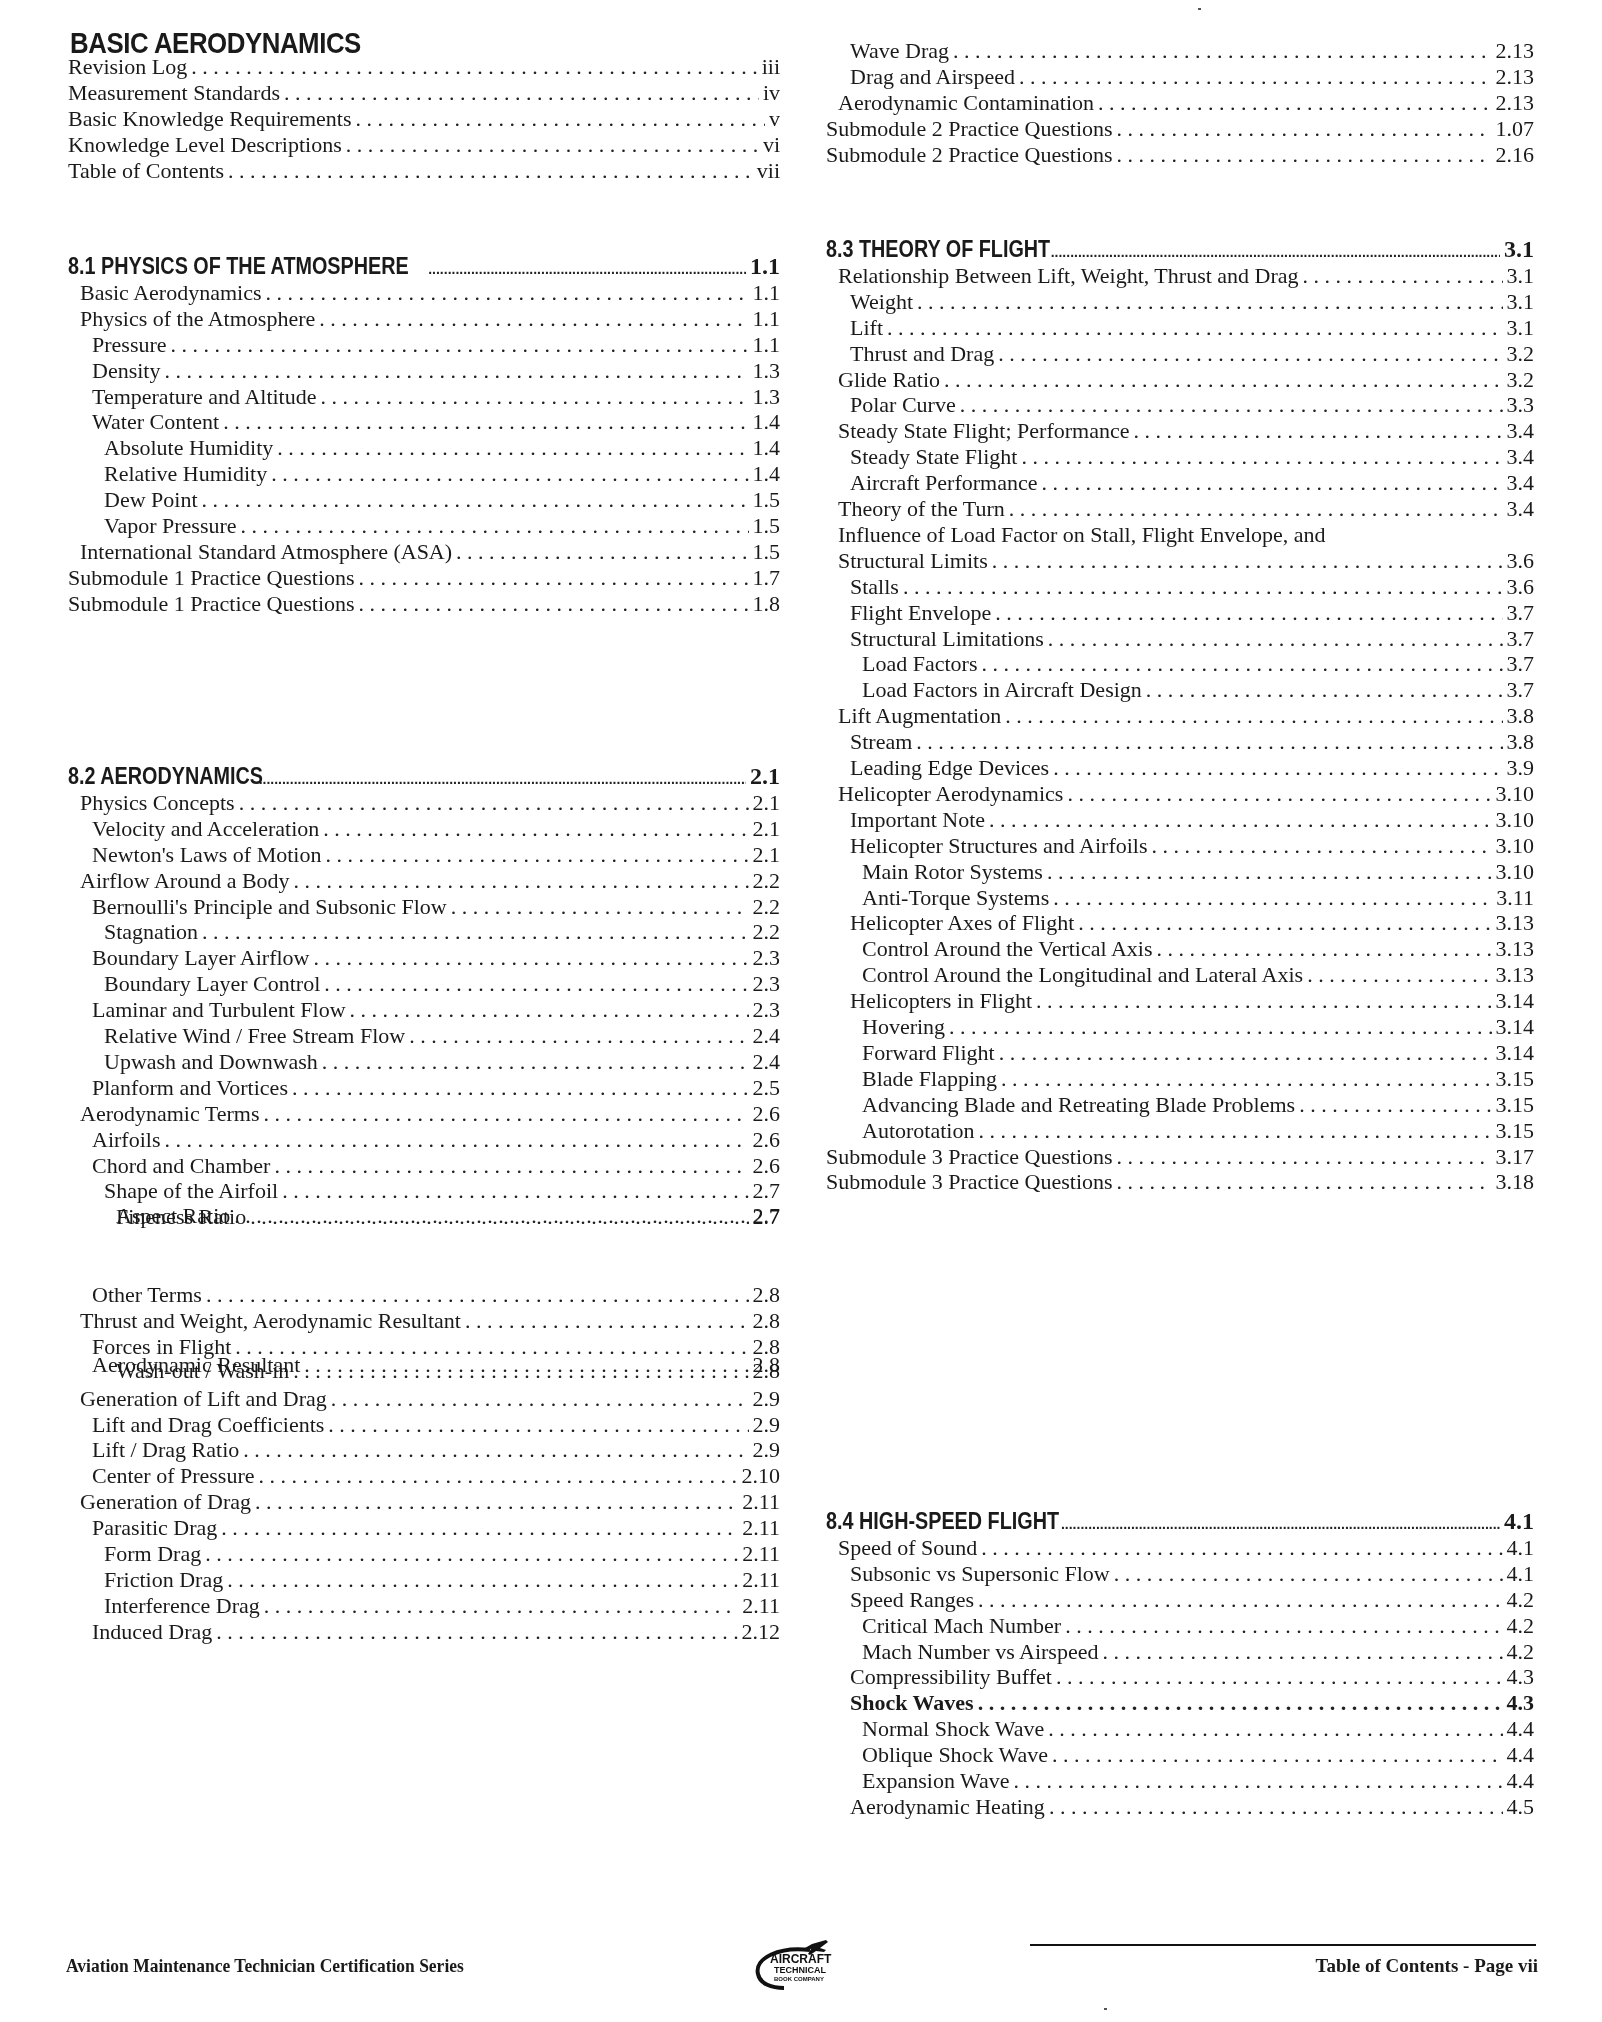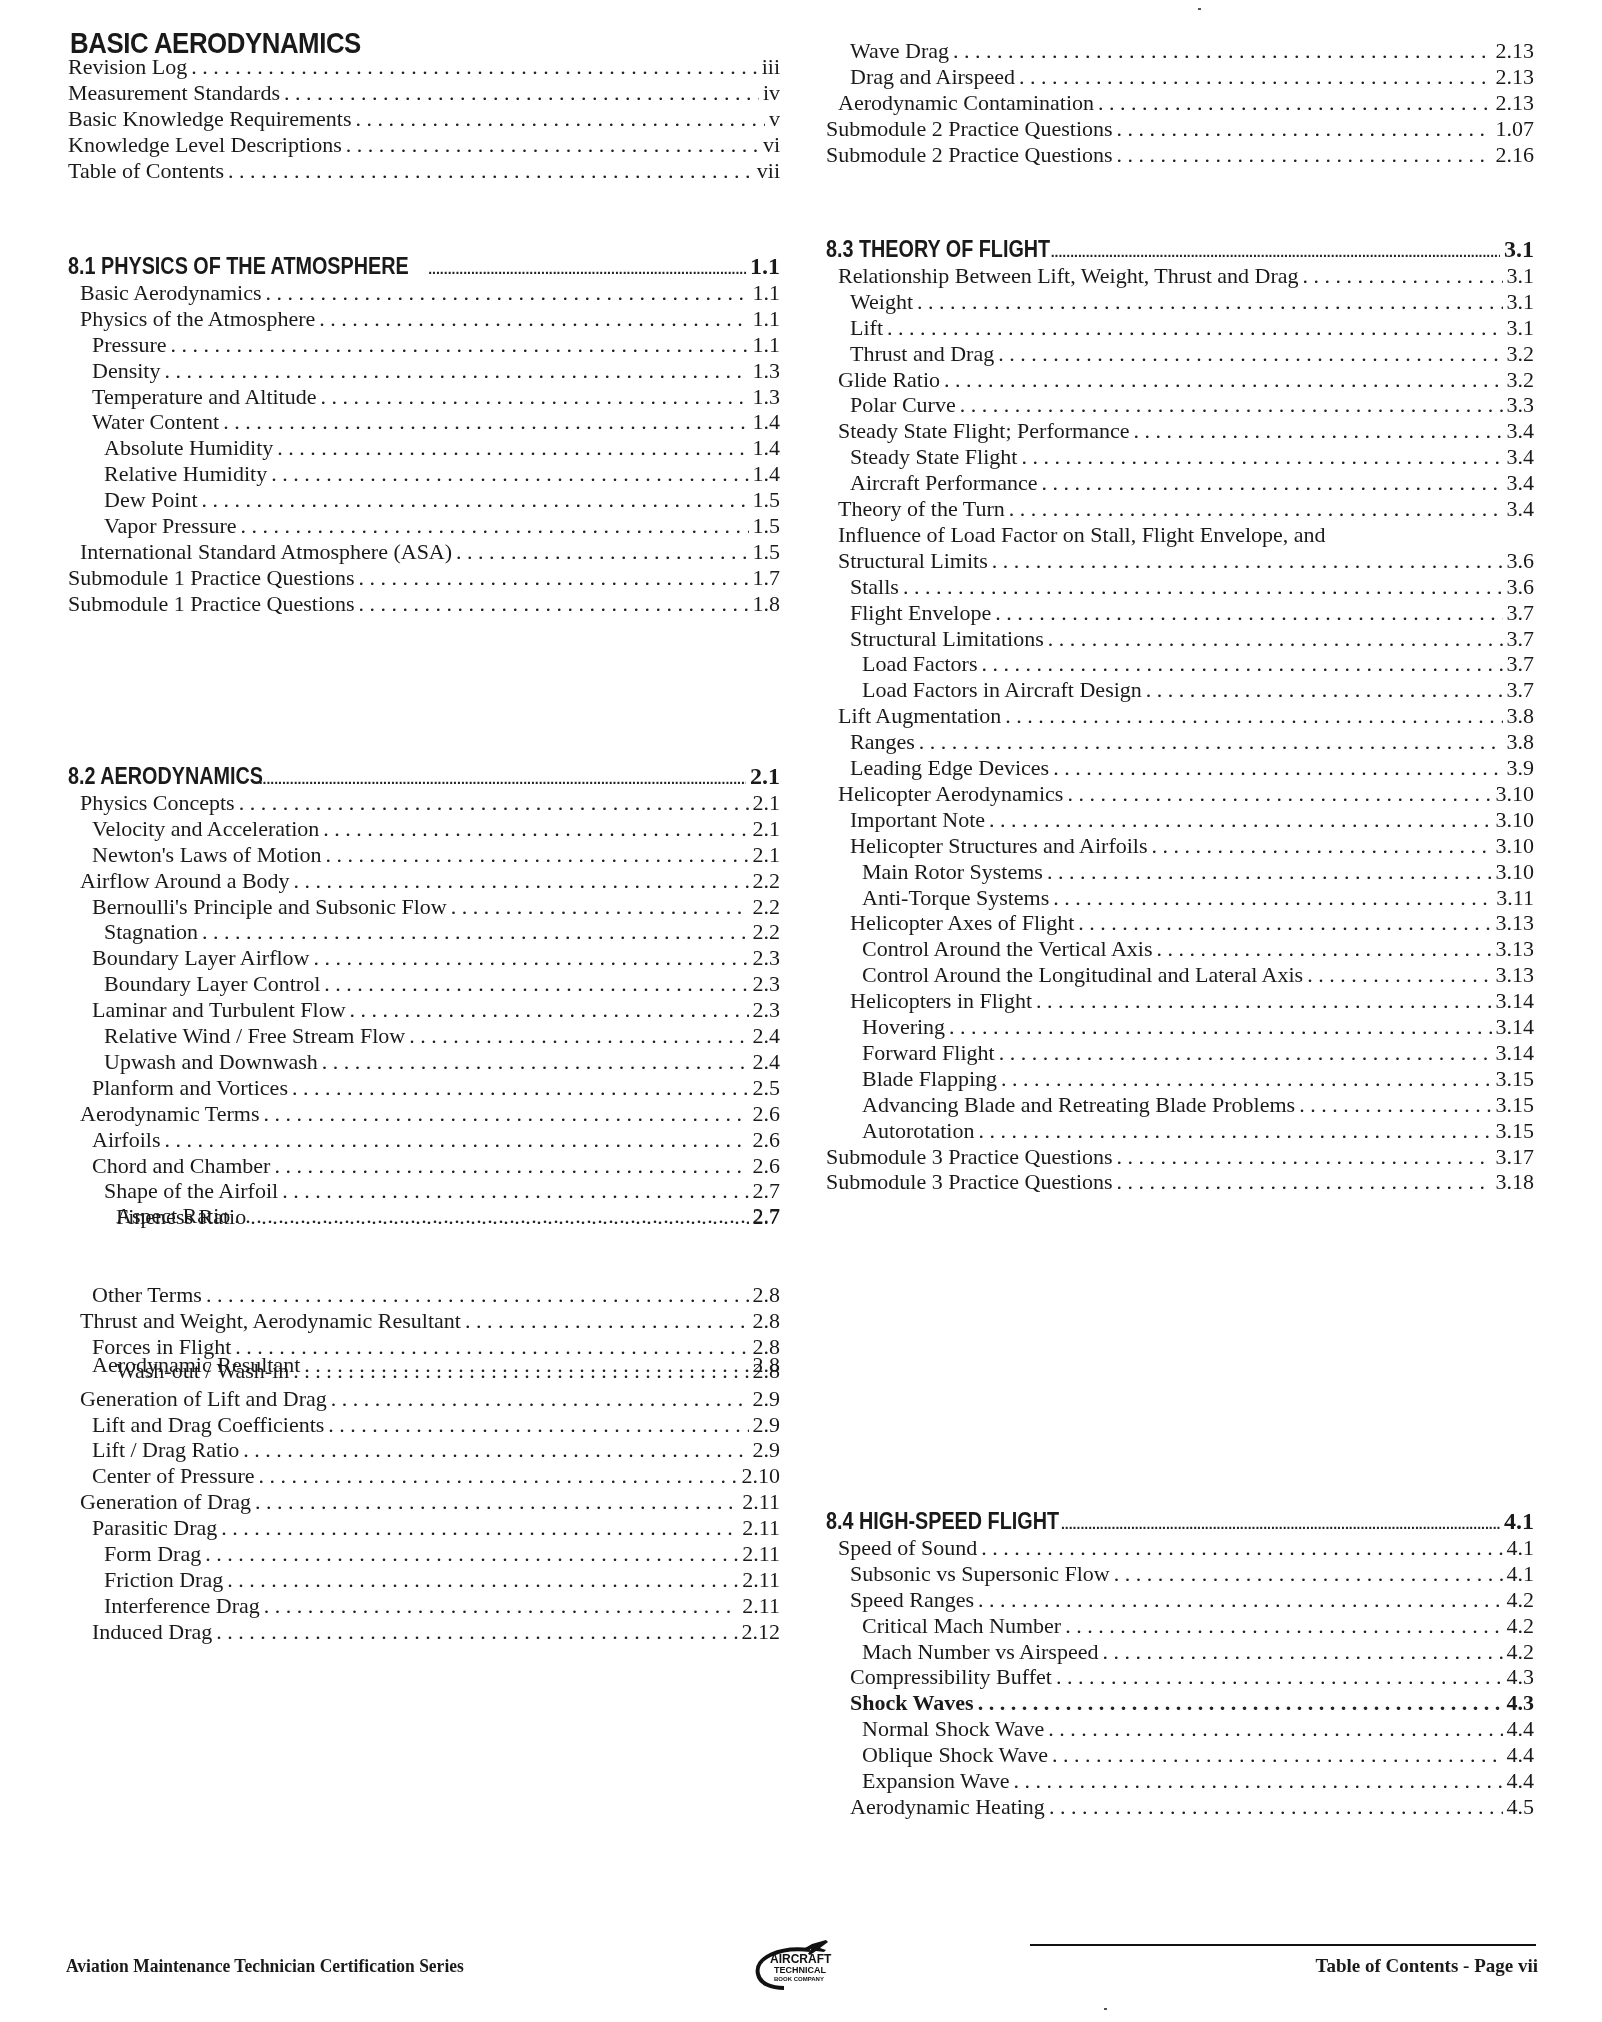--- a/index.html
+++ b/index.html
@@ -450,21 +450,21 @@
         <span class="label">Load Factors in Aircraft Design</span>
         <span class="dots"></span>
         <span class="page">3.7</span>
       </div>
       <div class="row l1" style="top: 699.2px;">
         <span class="label">Lift Augmentation</span>
         <span class="dots"></span>
         <span class="page">3.8</span>
       </div>
       <div class="row l2" style="top: 725.1px;">
-        <span class="label">Ranges</span>
+        <span class="label">Stream</span>
         <span class="dots"></span>
         <span class="page">3.8</span>
       </div>
       <div class="row l2" style="top: 751px;">
         <span class="label">Leading Edge Devices</span>
         <span class="dots"></span>
         <span class="page">3.9</span>
       </div>
       <div class="row l1" style="top: 776.9px;">
         <span class="label">Helicopter Aerodynamics</span>

